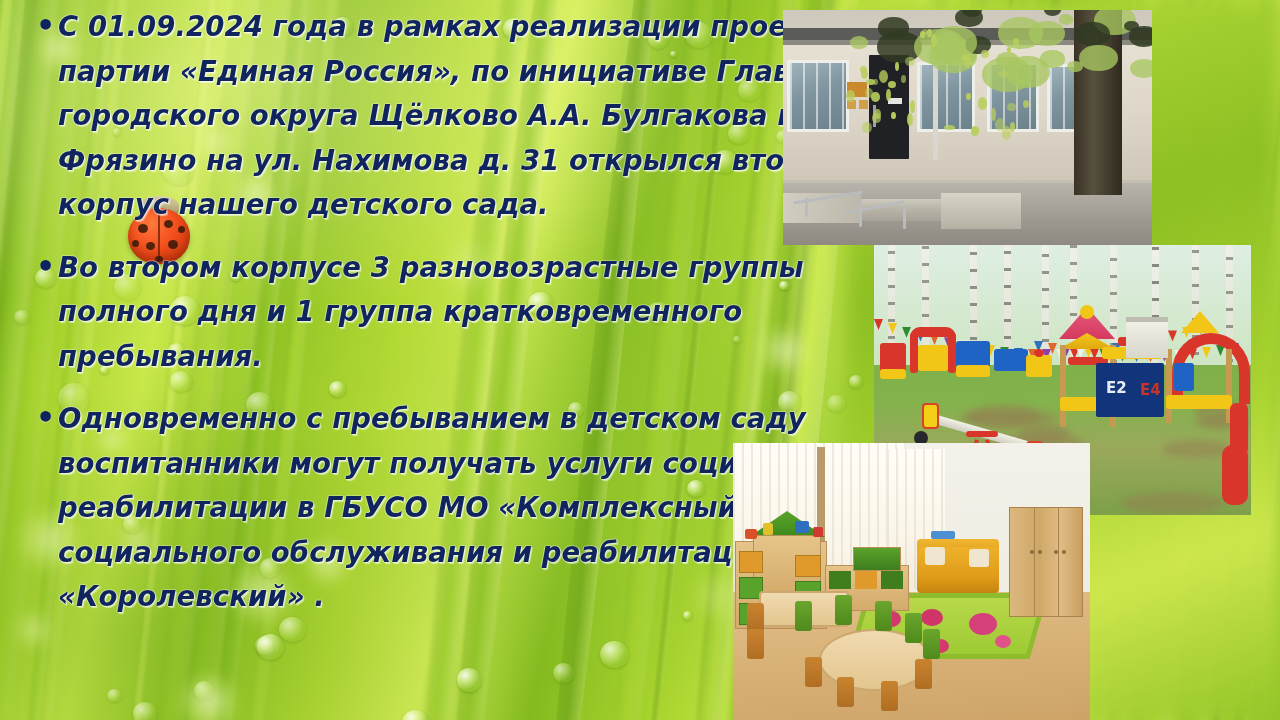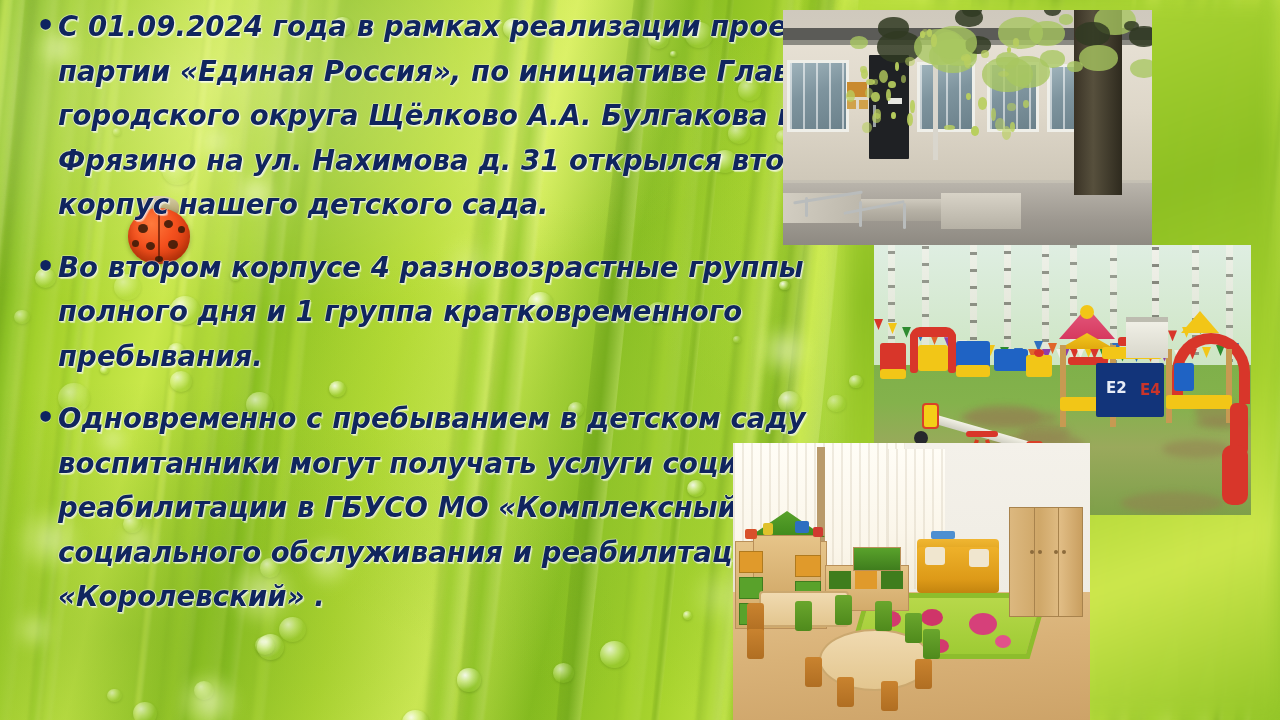--- a/index.html
+++ b/index.html
@@ -330,21 +330,21 @@
 
   <div class="text-col">
 
     <div class="para p1">
       <div class="bullet">•</div>
       <div class="ptext">С 01.09.2024 года в рамках реализации проекта партии «Единая Россия», по инициативе Главы городского округа Щёлково А.А. Булгакова  в г. Фрязино на ул. Нахимова д. 31 открылся второй корпус нашего детского сада.</div>
     </div>
 
     <div class="para p2">
       <div class="bullet">•</div>
-      <div class="ptext">Во втором корпусе 4 разновозрастные группы полного дня и 1 группа кратковременного пребывания.</div>
+      <div class="ptext">Во втором корпусе 3 разновозрастные группы полного дня и 1 группа кратковременного пребывания.</div>
     </div>
 
     <div class="para p3">
       <div class="bullet">•</div>
       <div class="ptext">Одновременно с пребыванием в детском саду воспитанники могут получать услуги социальной реабилитации в ГБУСО МО «Комплексный  центр социального обслуживания и реабилитации «Королевский» .</div>
     </div>
 
   </div>
 
   <div class="photo" id="photo-building">

